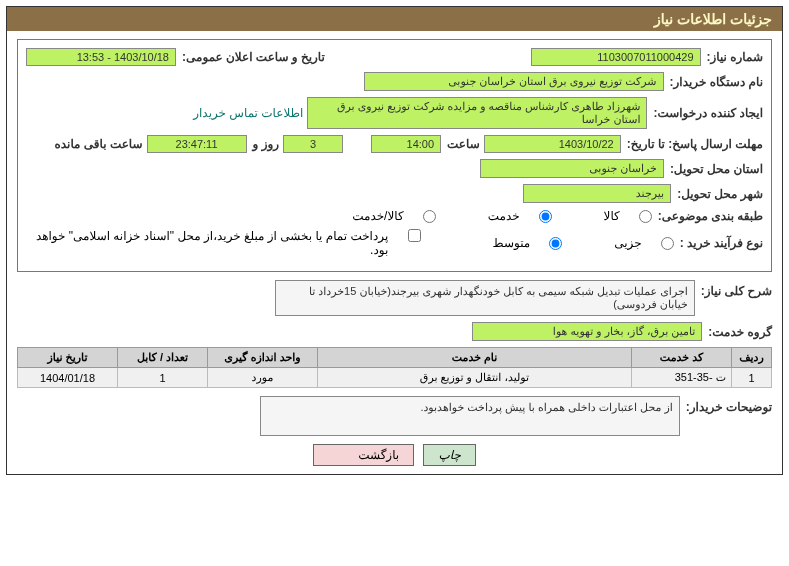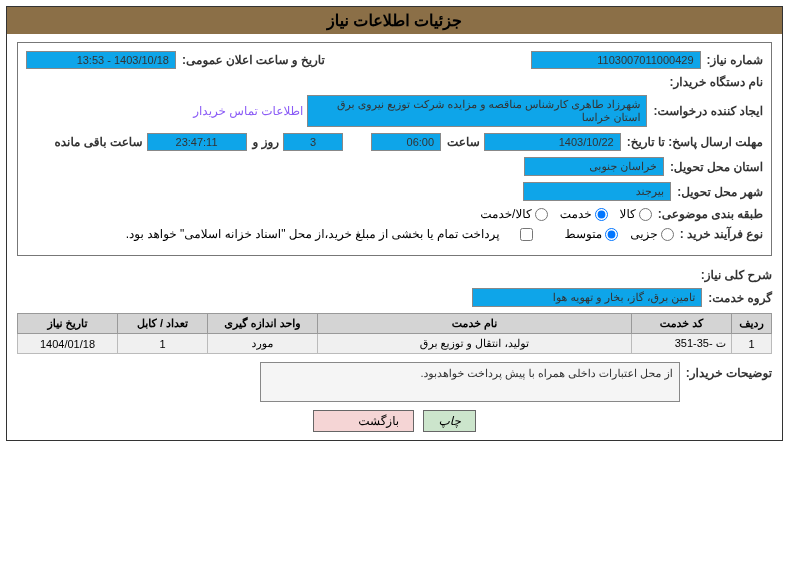--- a/index.html
+++ b/index.html
@@ -42,25 +42,24 @@
 }
 .panel {
   border: 1px solid #333;
   margin: 6px;
   background: #fff;
   position: relative;
   z-index: 2;
 }
 .panel-header {
   background: #8b6f47;
-  color: #000000;
+  color: #fef9c3;
   padding: 4px 10px;
-  font-size: 16px;
-  font-weight: bold;
-  text-align: center;
+  font-size: 14px;
+  font-weight: bold;
 }
 .panel-body {
   padding: 8px 10px;
   background: rgba(255,255,255,0.85);
 }
 .fieldset {
   border: 1px solid #777;
   padding: 8px;
   margin-bottom: 8px;
   background: rgba(255,255,255,0.5);
@@ -72,43 +71,44 @@
   gap: 4px;
 }
 .label {
   font-weight: bold;
   color: #333;
   white-space: nowrap;
   margin-left: 2px;
 }
 .value-box {
   border: 1px solid #888;
-  background: #0ea5e9;
+  background: #bef264;
   padding: 2px 6px;
   min-height: 18px;
   font-size: 11px;
   color: #333;
   display: inline-block;
 }
 .link {
-  color: #8b5cf6;
+  color: #0f766e;
   cursor: pointer;
 }
 .spacer {
   flex: 1;
 }
 .radio-group {
   display: flex;
   align-items: center;
   gap: 12px;
 }
 .radio-group label {
   display: flex;
   align-items: center;
-  gap: 3px;
+  gap: 19px;
+  margin-left: 40px;
 }
 .section-title {
   font-weight: bold;
   color: #333;
   margin: 6px 0;
 }
 .large-box {
   border: 1px solid #888;
   background: #f5f5f5;
   padding: 4px 6px;
@@ -185,43 +185,44 @@
       <div class="row">
         <span class="label">شماره نیاز:</span>
         <span class="value-box" style="width:170px">1103007011000429</span>
         <span class="spacer"></span>
         <span class="label">تاریخ و ساعت اعلان عمومی:</span>
         <span class="value-box" style="width:150px">1403/10/18 - 13:53</span>
       </div>
 
       <div class="row">
         <span class="label">نام دستگاه خریدار:</span>
+        <span class="value-box" style="width:300px">شرکت توزیع نیروی برق استان خراسان جنوبی</span>
       </div>
 
       <div class="row">
         <span class="label">ایجاد کننده درخواست:</span>
         <span class="value-box" style="width:340px">شهرزاد طاهری کارشناس مناقصه و مزایده شرکت توزیع نیروی برق استان خراسا</span>
         <span class="link">اطلاعات تماس خریدار</span>
       </div>
 
       <div class="row">
         <span class="label">مهلت ارسال پاسخ: تا تاریخ:</span>
         <span class="value-box" style="width:137px">1403/10/22</span>
         <span class="label">ساعت</span>
-        <span class="value-box" style="width:70px">06:00</span>
+        <span class="value-box" style="width:70px">14:00</span>
         <span style="width:20px"></span>
         <span class="value-box" style="width:60px;text-align:center">3</span>
         <span class="label">روز و</span>
         <span class="value-box" style="width:100px;text-align:center;direction:ltr">23:47:11</span>
         <span class="label">ساعت باقی مانده</span>
       </div>
 
       <div class="row">
         <span class="label">استان محل تحویل:</span>
-        <span class="value-box" style="width:140px">خراسان جنوبی</span>
+        <span class="value-box" style="width:184px">خراسان جنوبی</span>
       </div>
 
       <div class="row">
         <span class="label">شهر محل تحویل:</span>
         <span class="value-box" style="width:148px">بیرجند</span>
       </div>
 
       <div class="row">
         <span class="label">طبقه بندی موضوعی:</span>
         <div class="radio-group">
@@ -246,30 +247,31 @@
           <label>
               <input type="radio" name="pt" style="">
               <span>جزیی</span>
             </label>
           <label>
               <input type="radio" name="pt" checked="" style="">
               <span>متوسط</span>
             </label>
         </div>
         <span style="width:24px"></span>
-        <label style="display:flex;align-items:flex-end;gap:20px">
+        <label style="display:flex;align-items:flex-start;gap:20px">
           <input type="checkbox" style="">
           <span>پرداخت تمام یا بخشی از مبلغ خرید،از محل "اسناد خزانه اسلامی" خواهد بود.</span>
         </label>
       </div>
 
     </div>
 
     <div class="row" style="align-items:flex-start">
       <span class="label" style="margin-top:4px">شرح کلی نیاز:</span>
+      <div class="large-box">اجرای عملیات تبدیل شبکه سیمی به کابل خودنگهدار شهری بیرجند(خیابان 15خرداد تا خیابان فردوسی)</div>
     </div>
 
 
     <div class="row">
       <span class="label">گروه خدمت:</span>
       <span class="value-box" style="width:230px">تامین برق، گاز، بخار و تهویه هوا</span>
     </div>
 
     <table class="data-table">
       <thead>

